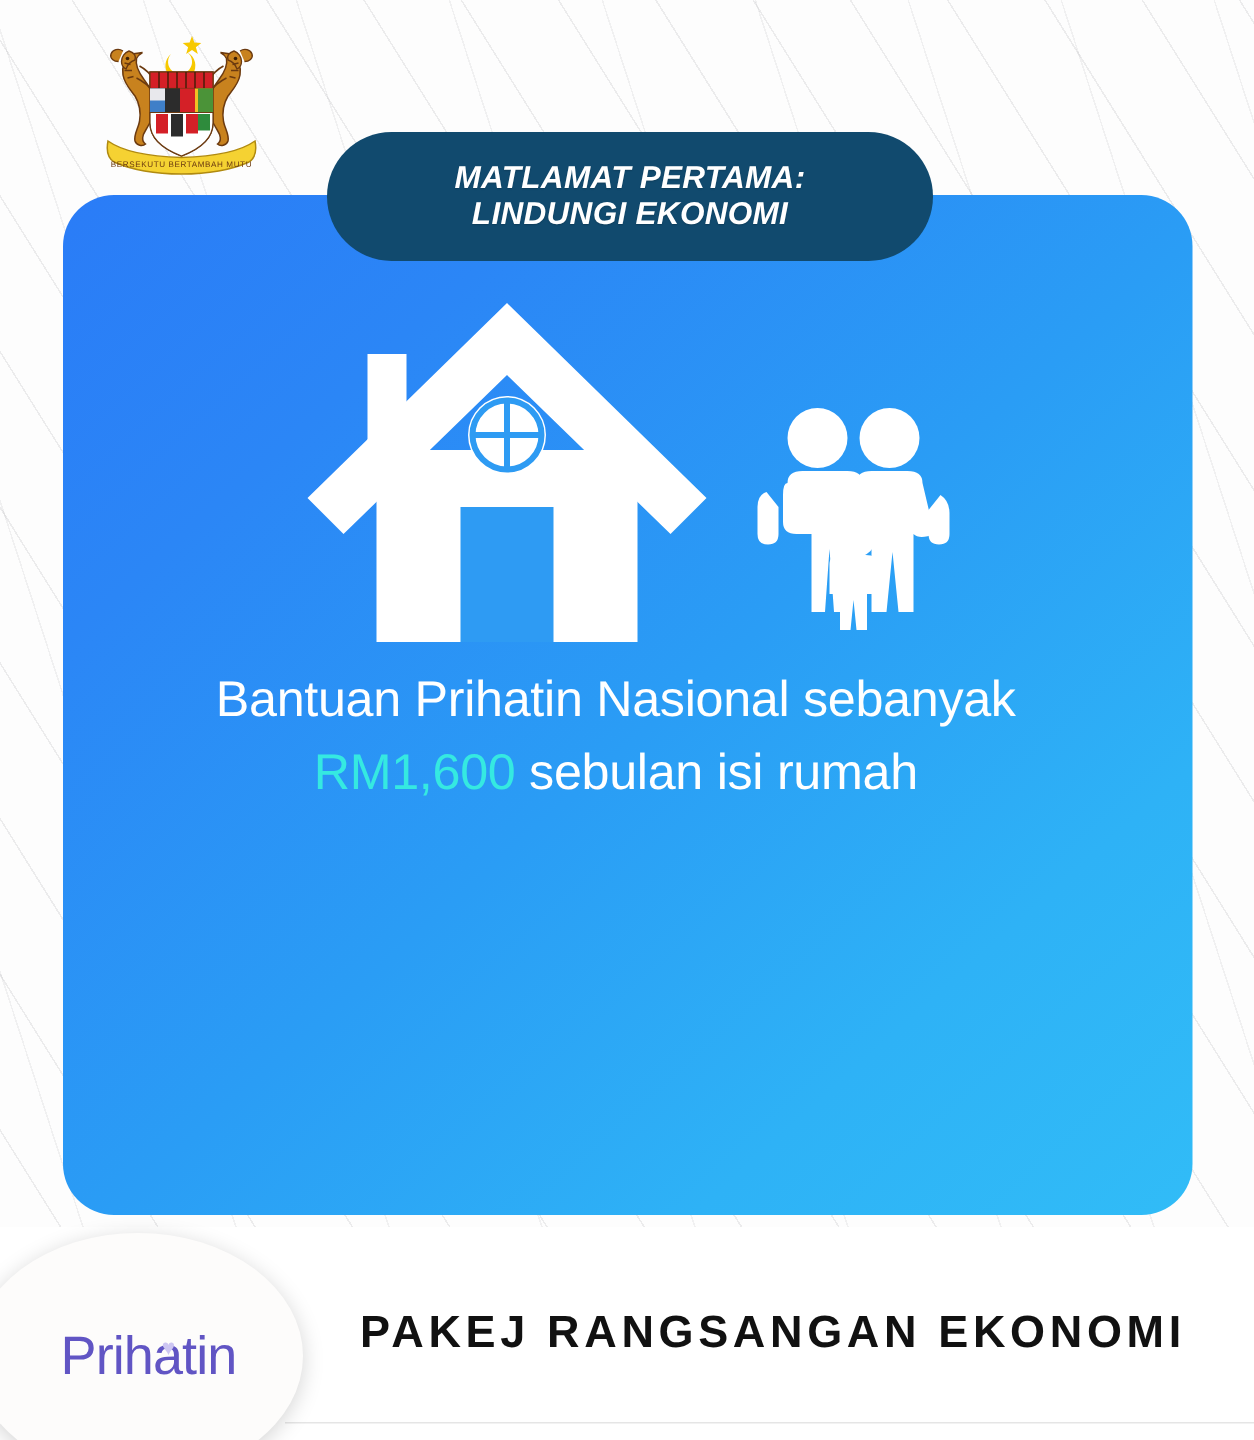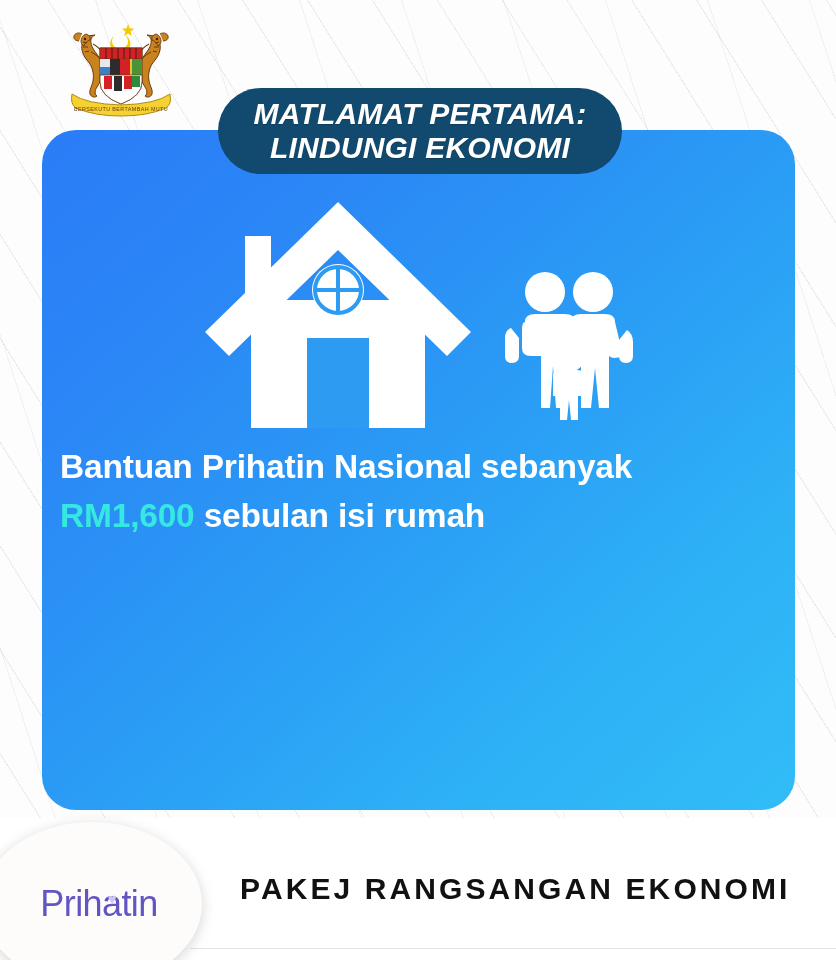--- a/index.html
+++ b/index.html
@@ -67,21 +67,21 @@
     background:#114a6e;
     border-radius:43px;
     display:flex; flex-direction:column;
     align-items:center; justify-content:center;
     z-index:5;
   }
   .pill-line {
     color:#ffffff;
     font-weight:bold;
     font-style:italic;
-    font-size:30px;
+    font-size:21px;
     letter-spacing:0.2px;
     line-height:1.12;
     white-space:nowrap;
     text-shadow:0 1px 1px rgba(0,0,0,0.18);
   }
 
   
   #icon-row {
     position:absolute;
     left:0; right:0; top:62px;
@@ -90,23 +90,24 @@
     gap:24px;
   }
   #house-icon { width:278px; height:236px; }
   #family-icon { width:138px; height:150px; margin-bottom:12px; }
   #icon-row svg { display:block; }
 
   
   #body-copy {
     position:absolute;
     left:18px; right:34px; top:312px;
+    text-align:center;
     color:#ffffff;
     font-size:33.5px;
-    font-weight:bold;
+    font-weight:normal;
     line-height:1.47;
     letter-spacing:-0.2px;
   }
   #body-copy .amount { color:#35e9e1; }
 
   
   #footer {
     position:absolute;
     left:0; top:818px;
     width:836px; height:142px;

